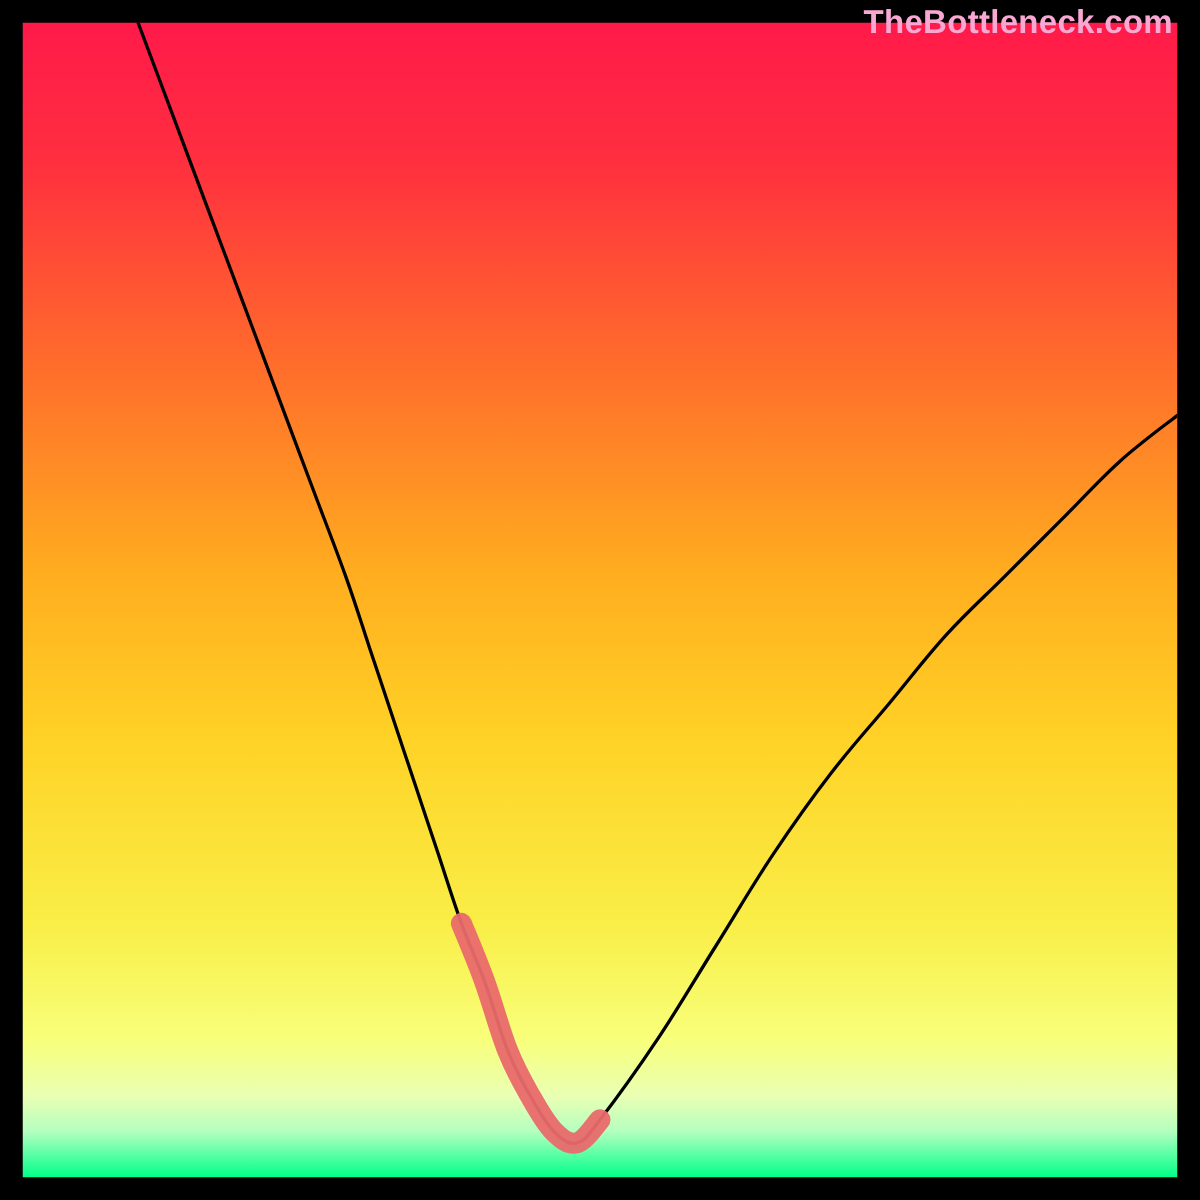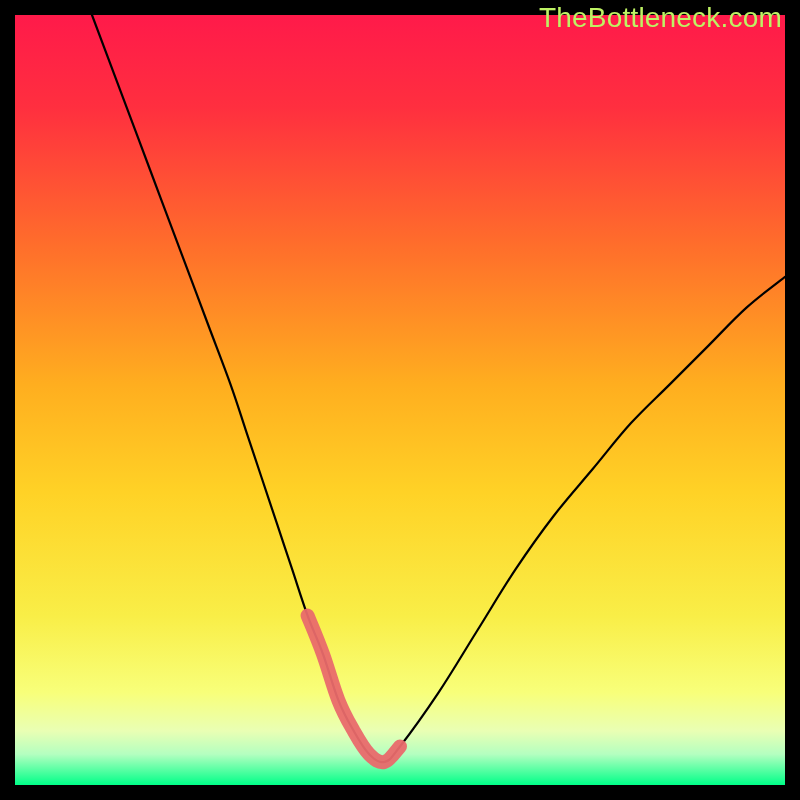--- a/index.html
+++ b/index.html
@@ -21,23 +21,23 @@
     position: absolute;
     left: 15px;
     top: 15px;
     width: 770px;
     height: 770px;
   }
   .watermark {
     position: absolute;
     top: 2px;
     right: 18px;
-    font-size: 28px;
-    font-weight: 400;
-    color: #bef264;
+    font-size: 22px;
+    font-weight: 700;
+    color: #f9a8d4;
     letter-spacing: 0.2px;
     user-select: none;
   }
 </style>
 </head>
 <body>
 <div class="frame">
 
   <svg class="plot" viewBox="0 0 770 770" preserveAspectRatio="none">
     <defs>

